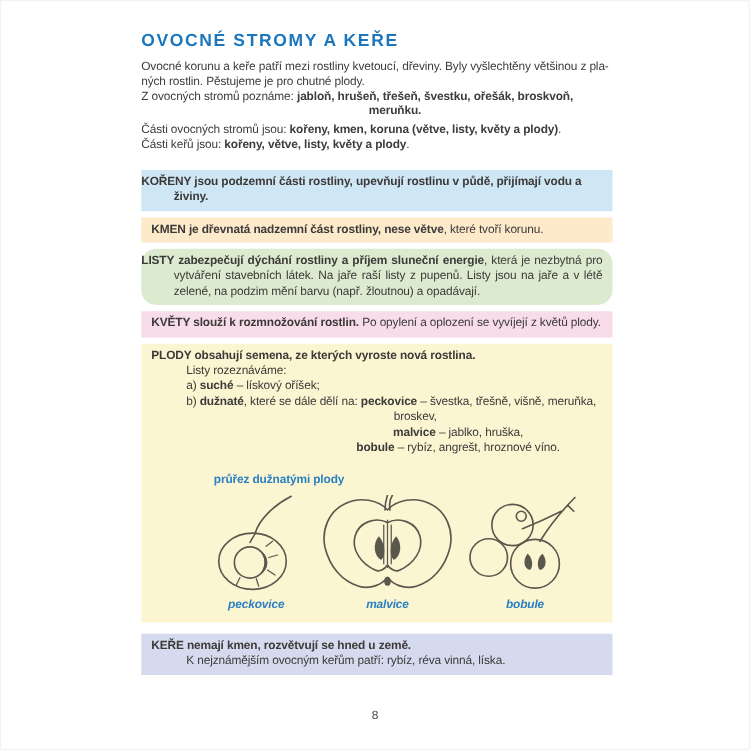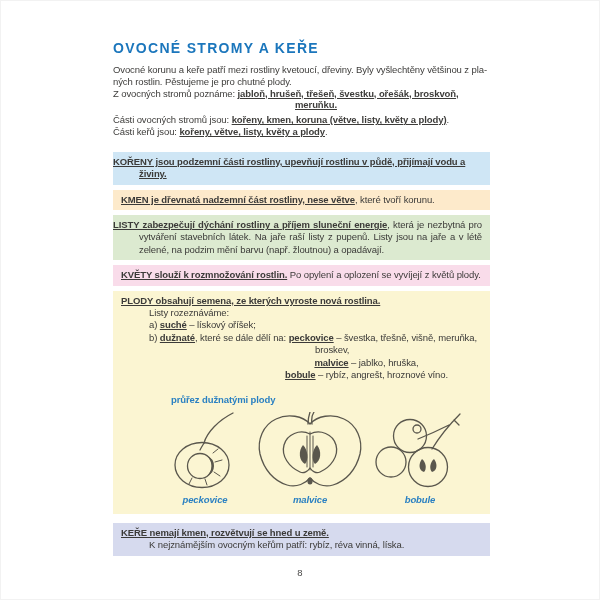--- a/index.html
+++ b/index.html
@@ -15,41 +15,41 @@
     --ink:#5a574d;
   }
   html,body{margin:0;padding:0;}
   body{
     width:600px;height:600px;position:relative;background:#ffffff;
     font-family:"Liberation Sans","DejaVu Sans",sans-serif;
     color:var(--text-dark);
     overflow:hidden;
     box-shadow:inset 0 0 0 1px rgba(0,0,0,0.05);
   }
-  .page{position:absolute;left:113px;top:16px;width:377px;}
+  .page{position:absolute;left:113px;top:0;width:377px;}
   h1.title{
     margin:24px 0 0 0;
     font-size:14px;line-height:16px;font-weight:700;
     letter-spacing:1.3px;color:var(--title-blue);
   }
   .intro{margin-top:8px;font-size:9.5px;line-height:11.8px;letter-spacing:-0.1px;}
   .row{display:block;}
   .fitline{display:inline-block;white-space:nowrap;}
-  b{font-weight:700;color:#39383--;text-decoration:underline;}
+  b{font-weight:700;color:#39383--;}
   .ind154{margin-left:154px;padding-left:28px;}
   .gap-top{margin-top:3px;}
 
   .box{
     padding:4px 8px;margin-top:5px;
     font-size:9.5px;line-height:12.4px;letter-spacing:-0.1px;color:#3b3a38;
   }
   .box.first{margin-top:14px;}
   .box-blue{background:var(--box-blue);}
   .box-orange{background:var(--box-orange);}
-  .box-green{background:var(--box-green);}
+  .box-green{background:var(--box-green);border-radius:12px;}
   .box-pink{background:var(--box-pink);}
   .box-yellow{background:var(--box-yellow);}
   .box-lavender{background:var(--box-lavender);margin-top:9px;}
   .hang{padding-left:26px;text-indent:-26px;}
   .just{text-align:justify;}
   .ind28{margin-left:28px;}
   .ind130{margin-left:130px;text-align:center;}
   .ind194{margin-left:194px;}
   .caption{
     margin-left:28px;margin-top:13px;

